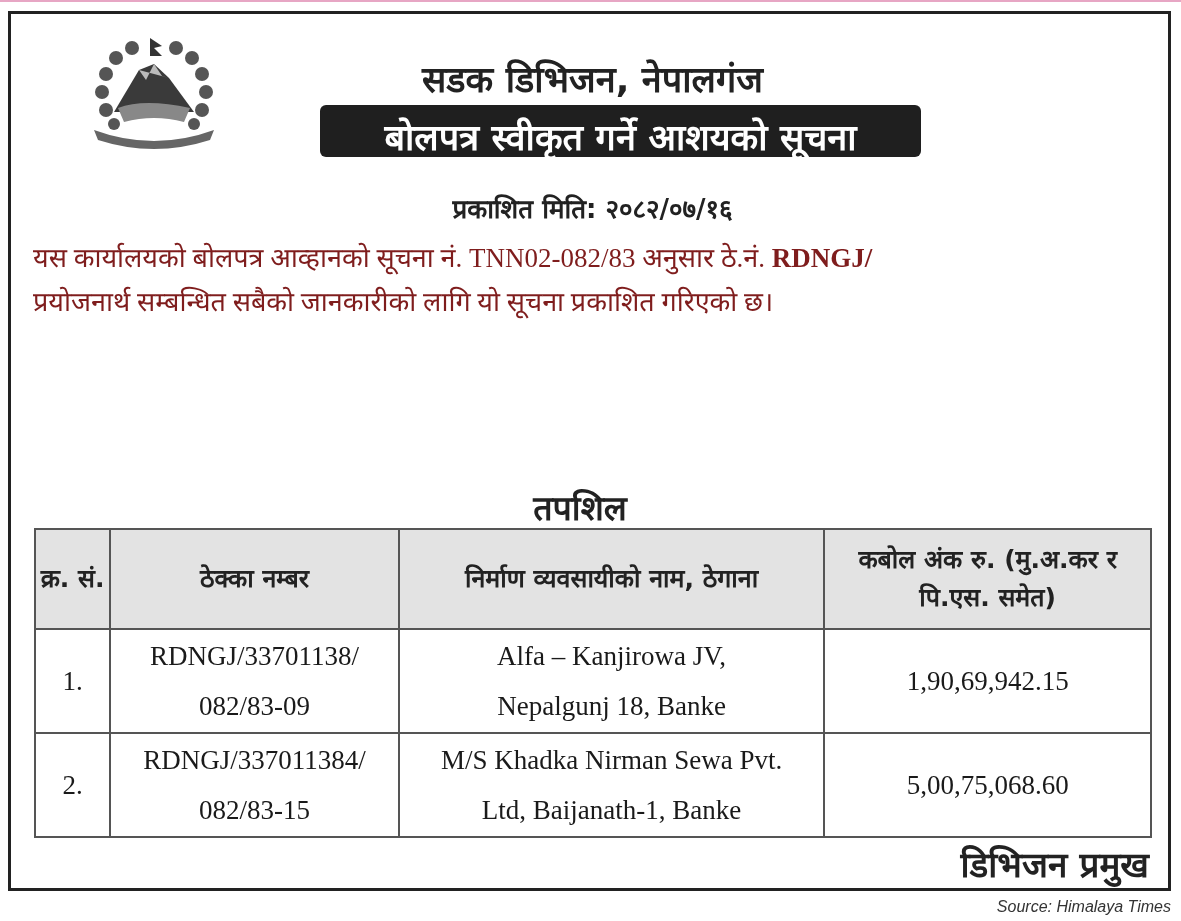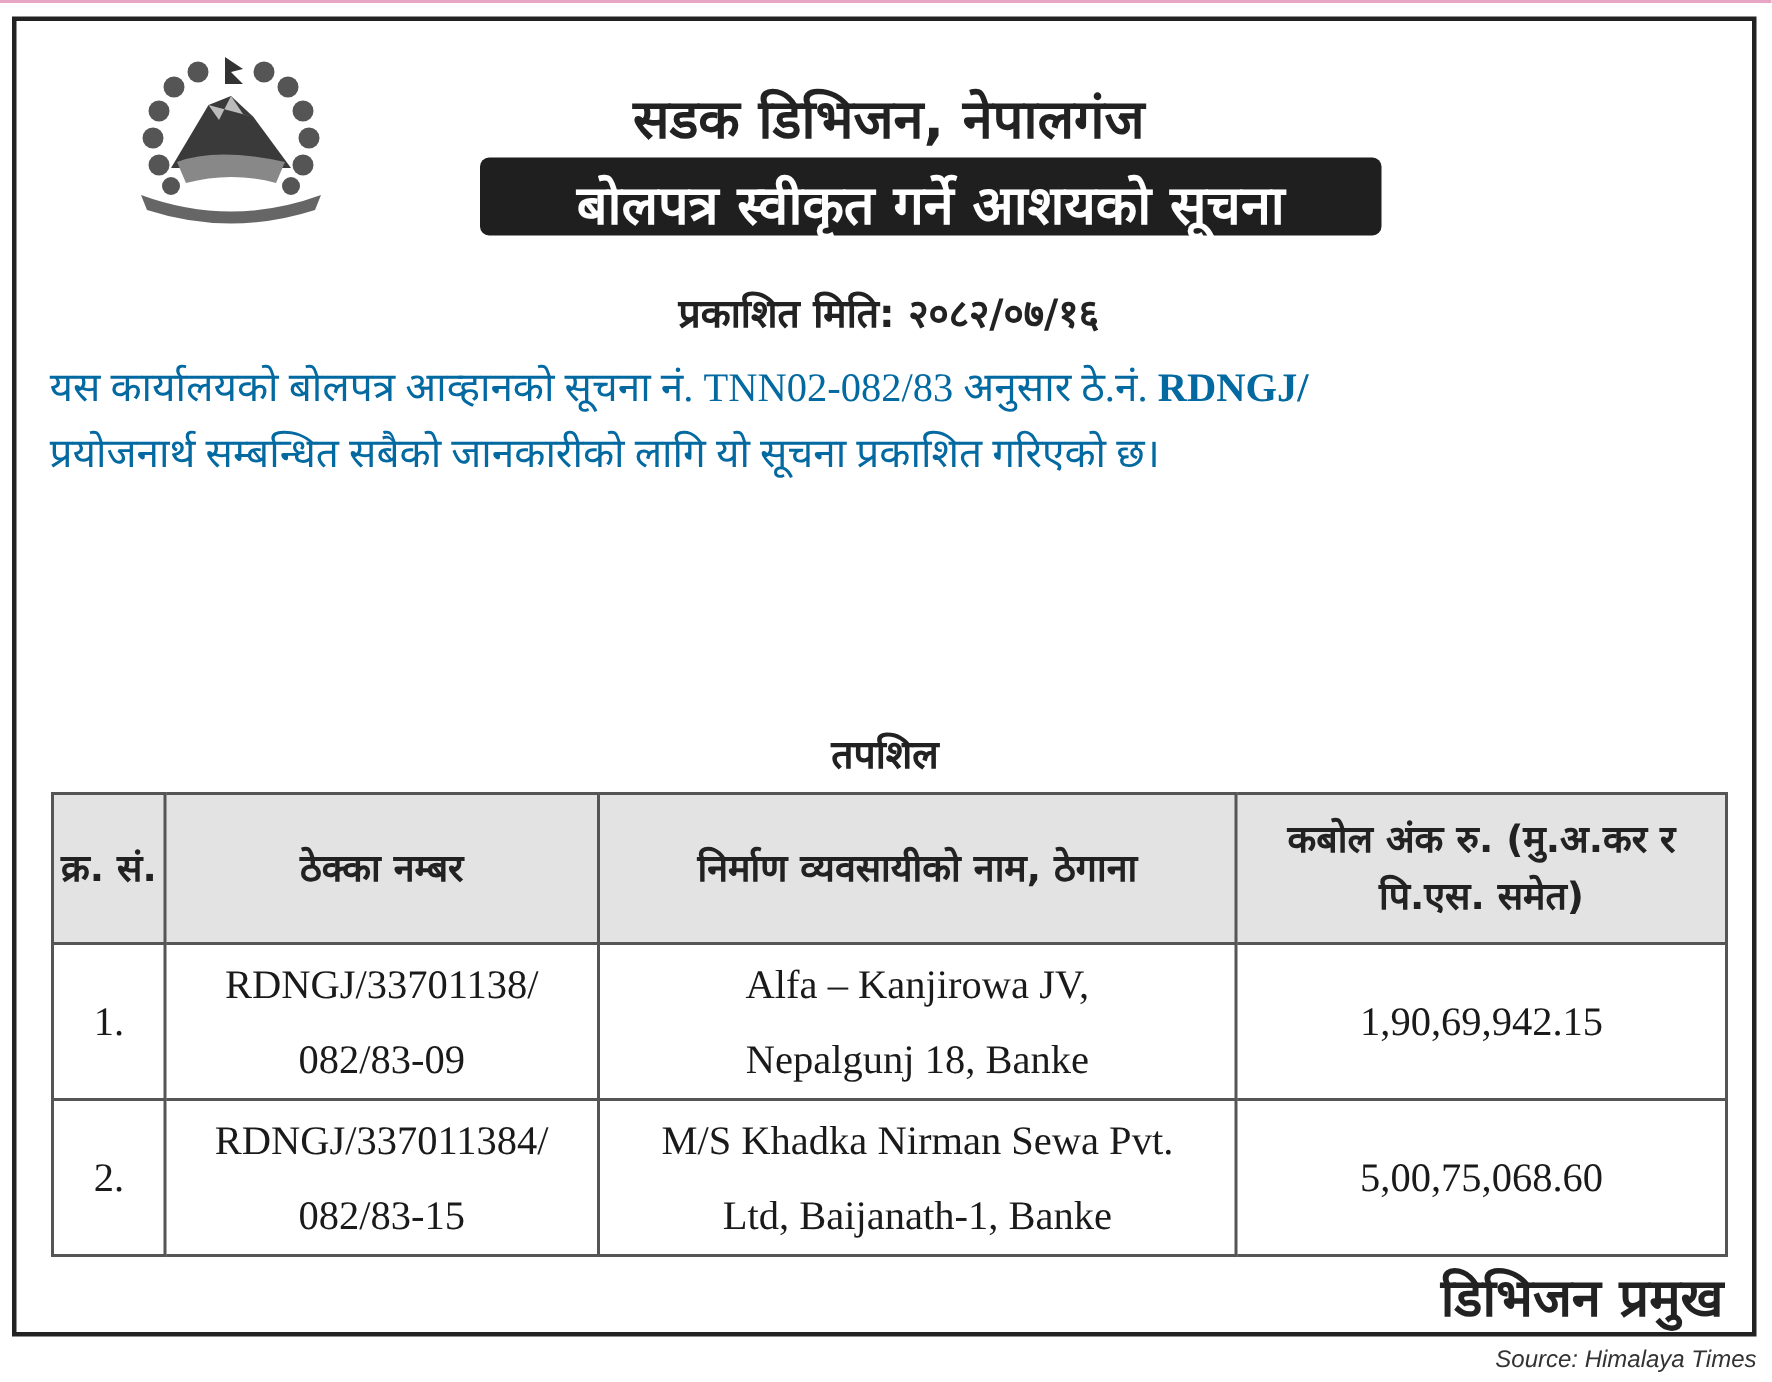--- a/index.html
+++ b/index.html
@@ -21,28 +21,28 @@
     position: absolute; left: 292px; top: 105px; width: 601px; height: 52px;
     background: #1f1f1f; border-radius: 6px; color: #fff; text-align: center;
     font-size: 36px; font-weight: bold; line-height: 66px; margin-left: 28px;
   }
   .pub-date {
     position: absolute; left: 290px; top: 190px; width: 605px; text-align: center;
     font-size: 26px; font-weight: bold; color: #222;
   }
   .body-text {
     position: absolute; left: 33px; top: 236px; width: 1120px;
-    font-family: "Liberation Serif", serif; font-size: 27px; line-height: 44px; color: #0369a1;
+    font-family: "Liberation Serif", serif; font-size: 27px; line-height: 44px; color: #7f1d1d;
     text-align: justify;
   }
   .body-text .line { display: block; white-space: nowrap; overflow: hidden; }
   .body-text b { font-weight: bold; }
   .schedule-title {
-    position: absolute; left: 490px; top: 484px; width: 200px; text-align: center;
-    font-size: 26px; font-weight: bold; color: #222;
+    position: absolute; left: 480px; top: 484px; width: 200px; text-align: center;
+    font-size: 34px; font-weight: bold; color: #222;
   }
   table.schedule {
     position: absolute; left: 34px; top: 528px; width: 1118px;
     border-collapse: collapse; border: 1px solid #14b8a6;
   }
   table.schedule th, table.schedule td {
     border: 2px solid #555; text-align: center; vertical-align: middle;
   }
   table.schedule th {
     background: #e3e3e3; font-weight: bold; font-size: 25px; line-height: 38px; height: 96px; color: #222;

